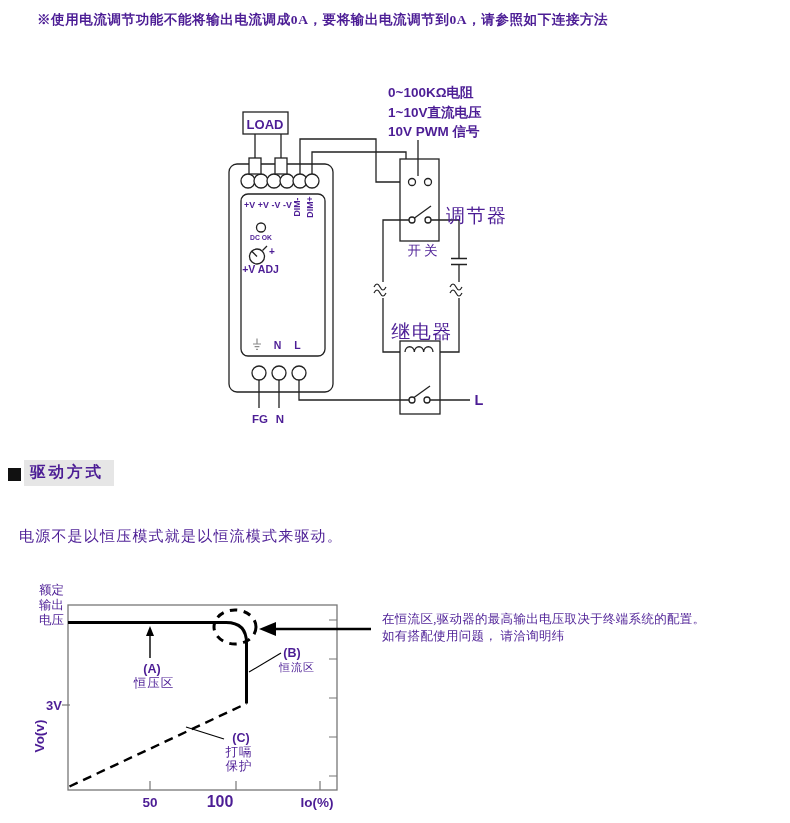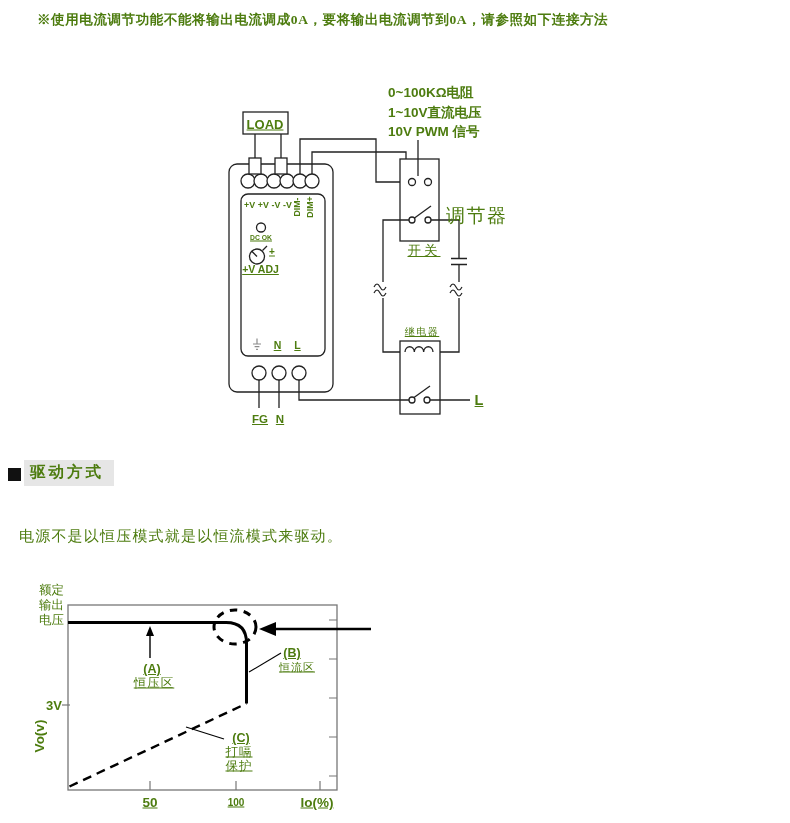--- a/index.html
+++ b/index.html
@@ -1,18 +1,18 @@
 <!DOCTYPE html>
 <html><head>
 <meta charset="utf-8">
 <style>
   html,body{margin:0;padding:0;background:#fff;}
-  #canvas{position:relative;width:790px;height:823px;background:#fff;color:#4d7c0f;overflow:hidden;}
+  #canvas{position:relative;width:790px;height:823px;background:#fff;color:#4c1d95;overflow:hidden;}
   .abs{position:absolute;}
-  .c{transform:translate(-50%,-50%);white-space:nowrap;text-decoration:underline;}
+  .c{transform:translate(-50%,-50%);white-space:nowrap;}
   .cr{transform:translate(-50%,-50%) rotate(-90deg);white-space:nowrap;}
   .zh{font-family:"Liberation Serif","DejaVu Serif",serif;}
   .lat{font-family:"Liberation Sans","DejaVu Sans",sans-serif;font-weight:700;}
   .mix{font-family:Liberation Sans, sans-serif;font-weight:600;}
   svg.layer{position:absolute;left:0;top:0;}
   .hdr-sq{position:absolute;left:8px;top:468px;width:13px;height:13px;background:#111;}
   .hdr-bg{position:absolute;left:24px;top:460px;width:90px;height:26px;background:#e6e6e6;}
 </style>
 </head>
 <body>
@@ -119,21 +119,21 @@
   <span class="abs lat c" style="left:265px;top:123.5px;font-size:13px;">LOAD</span>
 
   <div class="abs" style="left:388px;top:83px;line-height:19.5px;font-size:13.5px;">
     <div class="mix">0~100KΩ电阻</div>
     <div class="mix">1~10V直流电压</div>
     <div class="mix">10V PWM 信号</div>
   </div>
 
   <span class="abs zh" style="left:446px;top:174px;font-size:19px;letter-spacing:1.5px;margin-top:29px;">调节器</span>
   <span class="abs zh c" style="left:424px;top:250.5px;font-size:13.5px;letter-spacing:3px;">开关</span>
-  <span class="abs zh c" style="left:422px;top:332px;font-size:10px;letter-spacing:1.5px;">继电器</span>
+  <span class="abs zh c" style="left:422px;top:332px;font-size:19px;letter-spacing:1.5px;">继电器</span>
   <span class="abs lat c" style="left:479px;top:399.5px;font-size:14.5px;">L</span>
 
   <span class="abs lat" style="left:244px;top:199.5px;font-size:8.8px;letter-spacing:0.1px;">+V +V -V -V</span>
   <span class="abs lat cr" style="left:297px;top:207px;font-size:8.8px;">DIM-</span>
   <span class="abs lat cr" style="left:310px;top:207px;font-size:8.8px;">DIM+</span>
   <span class="abs lat c" style="left:261px;top:236.5px;font-size:6.8px;">DC OK</span>
   <span class="abs lat c" style="left:272px;top:250.5px;font-size:10px;">+</span>
   <span class="abs lat c" style="left:260.5px;top:269px;font-size:10.5px;">+V ADJ</span>
   <span class="abs lat c" style="left:277.5px;top:344.5px;font-size:10.5px;">N</span>
   <span class="abs lat c" style="left:297.5px;top:344.5px;font-size:10.5px;">L</span>
@@ -147,25 +147,29 @@
   <div class="abs zh" style="left:19px;top:527px;font-size:15px;letter-spacing:1.2px;">电源不是以恒压模式就是以恒流模式来驱动。</div>
 
   <div class="abs zh" style="left:30px;top:583px;width:34px;text-align:right;font-size:12.5px;line-height:15px;">
     <div>额定</div>
     <div>输出</div>
     <div>电压</div>
   </div>
   <span class="abs lat" style="left:36px;top:698px;width:26px;text-align:right;font-size:13px;">3V</span>
   <span class="abs lat cr" style="left:39px;top:736px;font-size:13.5px;">Vo(v)</span>
   <span class="abs lat c" style="left:150px;top:802px;font-size:13.5px;">50</span>
-  <span class="abs lat c" style="left:236px;top:802px;font-size:10px;">100</span>
+  <span class="abs lat c" style="left:220px;top:802px;font-size:16px;">100</span>
   <span class="abs lat c" style="left:317px;top:802px;font-size:13.5px;">Io(%)</span>
 
   <span class="abs lat c" style="left:152px;top:669px;font-size:12.5px;">(A)</span>
   <span class="abs zh c" style="left:154px;top:683px;font-size:12.5px;letter-spacing:1px;text-align:right;">恒压区</span>
   <span class="abs lat c" style="left:292px;top:653px;font-size:12.5px;">(B)</span>
   <span class="abs zh c" style="left:297px;top:667px;font-size:11px;letter-spacing:1px;">恒流区</span>
   <span class="abs lat c" style="left:241px;top:738px;font-size:12.5px;">(C)</span>
   <span class="abs zh c" style="left:239px;top:752px;font-size:12.5px;letter-spacing:1px;">打嗝</span>
   <span class="abs zh c" style="left:239px;top:765.5px;font-size:12.5px;letter-spacing:1px;">保护</span>
 
+  <div class="abs zh" style="left:382px;top:611px;font-size:12.5px;line-height:16.5px;letter-spacing:0.3px;">
+    <div>在恒流区,驱动器的最高输出电压取决于终端系统的配置。</div>
+    <div>如有搭配使用问题， 请洽询明纬</div>
+  </div>
 
 </div>
 
 </body></html>

